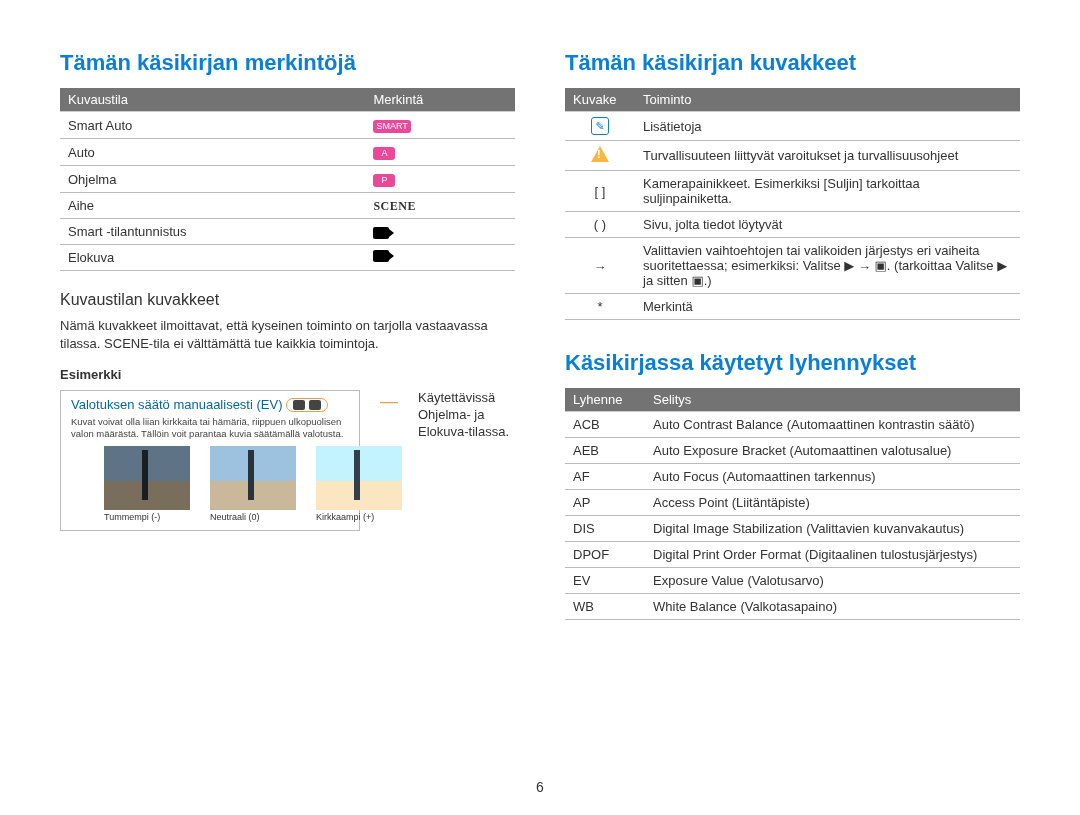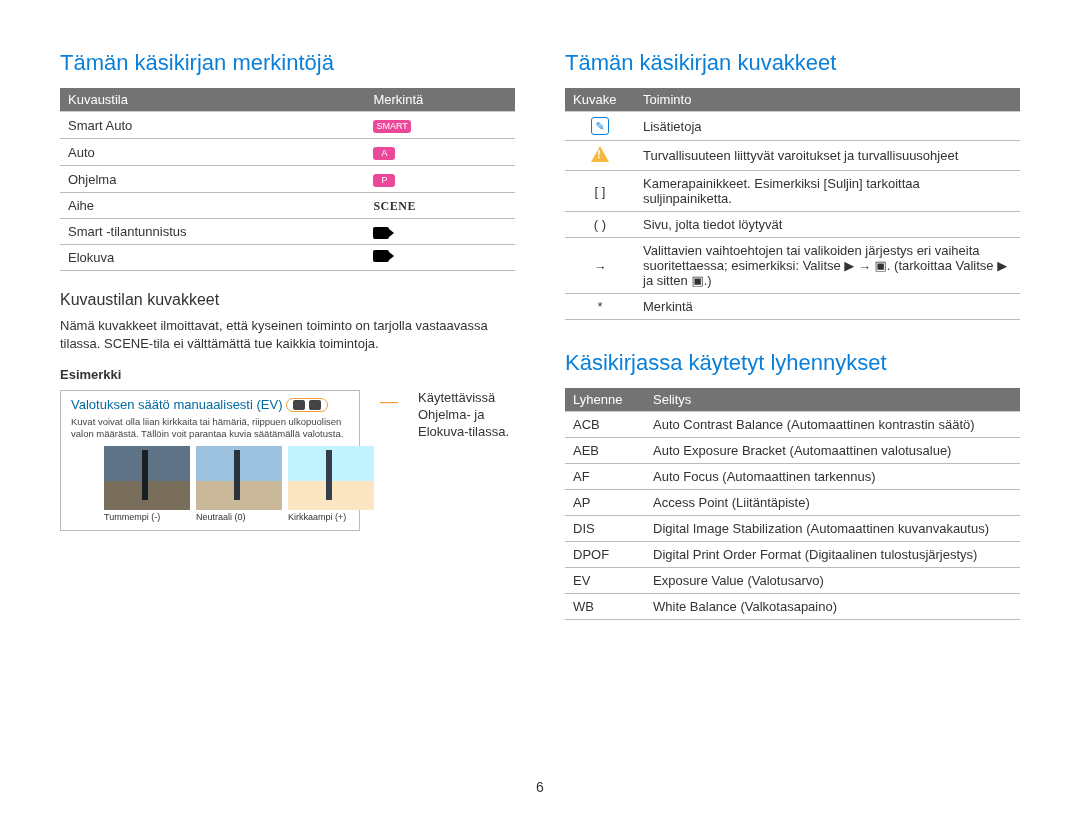--- a/index.html
+++ b/index.html
@@ -15,21 +15,21 @@
   .page {
     display: flex;
     gap: 50px;
   }
   .col {
     flex: 1;
     min-width: 0;
   }
   h2.section-title {
     color: #0a7fd8;
-    font-weight: 400;
+    font-weight: 700;
     font-size: 22px;
     margin-bottom: 12px;
   }
   table.tbl {
     width: 100%;
     border-collapse: collapse;
     font-size: 13px;
   }
   table.tbl th {
     background: #737373;
@@ -97,21 +97,21 @@
     border-radius: 2px;
   }
   .example-desc {
     font-size: 9.5px;
     line-height: 1.25;
     color: #444;
     margin-bottom: 6px;
   }
   .thumbs {
     display: flex;
-    gap: 6px;
+    gap: 20px;
     padding-left: 33px;
   }
   .thumb-col {
     display: flex;
     flex-direction: column;
     align-items: flex-start;
     gap: 2px;
   }
   .thumb {
     width: 86px;
@@ -315,21 +315,21 @@
         <tr>
             <td>AF</td>
             <td>Auto Focus (Automaattinen tarkennus)</td>
           </tr>
         <tr>
             <td>AP</td>
             <td>Access Point (Liitäntäpiste)</td>
           </tr>
         <tr>
             <td>DIS</td>
-            <td>Digital Image Stabilization (Automaattinen kuvanvakautus)</td>
+            <td>Digital Image Stabilization (Valittavien kuvanvakautus)</td>
           </tr>
         <tr>
             <td>DPOF</td>
             <td>Digital Print Order Format (Digitaalinen tulostusjärjestys)</td>
           </tr>
         <tr>
             <td>EV</td>
             <td>Exposure Value (Valotusarvo)</td>
           </tr>
         <tr>

